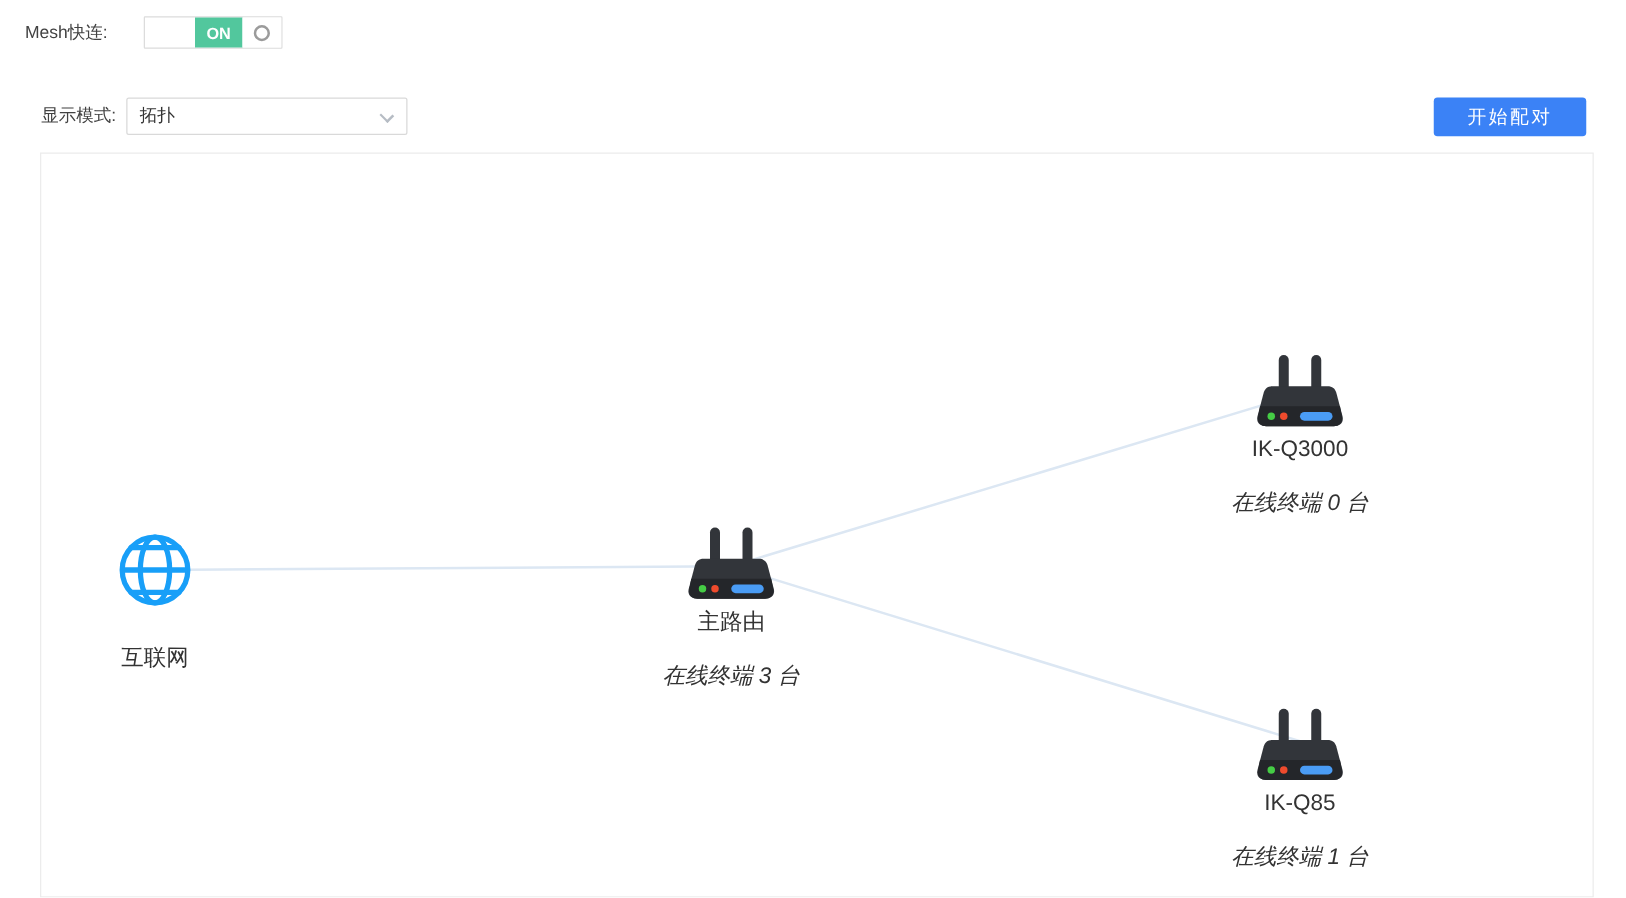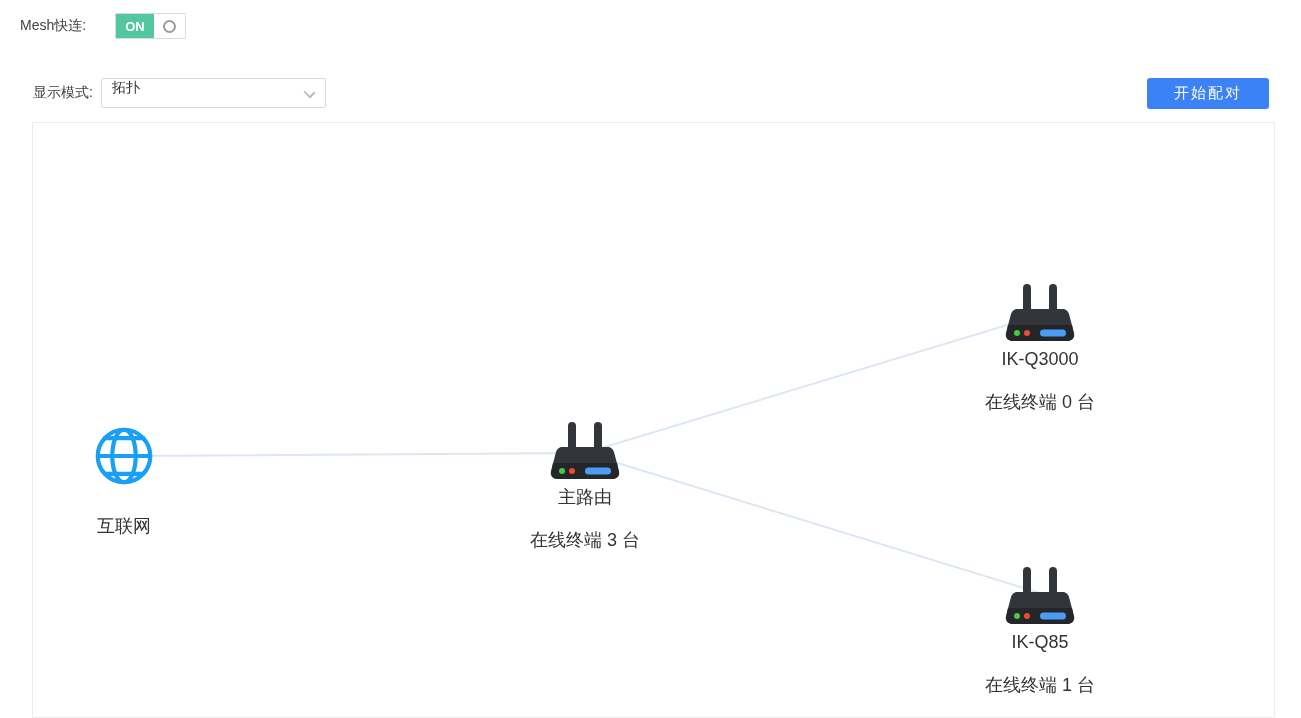--- a/index.html
+++ b/index.html
@@ -16,39 +16,39 @@
     display: flex; align-items: center; gap: 20px;
   }
   .mesh-label { font-size: 14px; color: #424242; margin-right: 9px; }
   .toggle {
     display: inline-flex; align-items: stretch;
     border: 1px solid #dcdcdc; background: #fff;
     height: 26px; cursor: pointer; border-radius: 1px;
   }
   .toggle-on {
     display: flex; align-items: center; justify-content: center;
-    padding: 0 9px; color: #ffffff; font-size: 13px; font-weight: bold;
+    padding: 0 9px; color: #ffffff; font-size: 13px; font-weight: bold; margin-left: 40px;
   }
   .toggle-off {
     width: 31px; display: flex; align-items: center; justify-content: center;
     background: #ffffff;
   }
   .toggle-off .circle {
     width: 13px; height: 13px; border: 2px solid #9b9b9b; border-radius: 50%;
   }
   
   .mode-row {
     position: absolute; left: 33px; top: 78px;
     display: flex; align-items: center;
   }
   .mode-label { font-size: 14px; color: #424242; margin-right: 8px; }
   .select-box {
     position: relative; width: 225px; height: 30px;
     border: 1px solid #d9d9d9; border-radius: 2px; background: #fff;
-    display: flex; align-items: flex-start; padding: 0 30px 0 10px;
+    display: flex; align-items: center; padding: 0 30px 0 10px;
     font-size: 14px; color: #333; cursor: pointer;
   }
   .select-box .chevron {
     position: absolute; right: 11px; top: 9px;
     width: 9px; height: 9px;
     border-right: 2px solid #b6bcc4; border-bottom: 2px solid #b6bcc4;
     transform: rotate(45deg) scale(1,0.85);
   }
   
   .pair-button {
@@ -73,20 +73,21 @@
     text-align: center;
   }
   .node .icon-wrap { line-height: 0; }
   .node .node-name {
     margin-top: 1px; font-size: 18px; color: #333333; line-height: 22px;
     white-space: nowrap;
   }
   .node .node-status {
     margin-top: 21px; font-size: 18px; color: #333333; line-height: 22px;
     white-space: nowrap;
+    font-style: italic;
   }
 </style>
 </head>
 <body>
 
 <div class="mesh-row">
   <span class="mesh-label">Mesh快连:</span>
   <span class="toggle">
     <span class="toggle-on" style="background: rgb(82, 199, 157);">ON</span>
     <span class="toggle-off">

